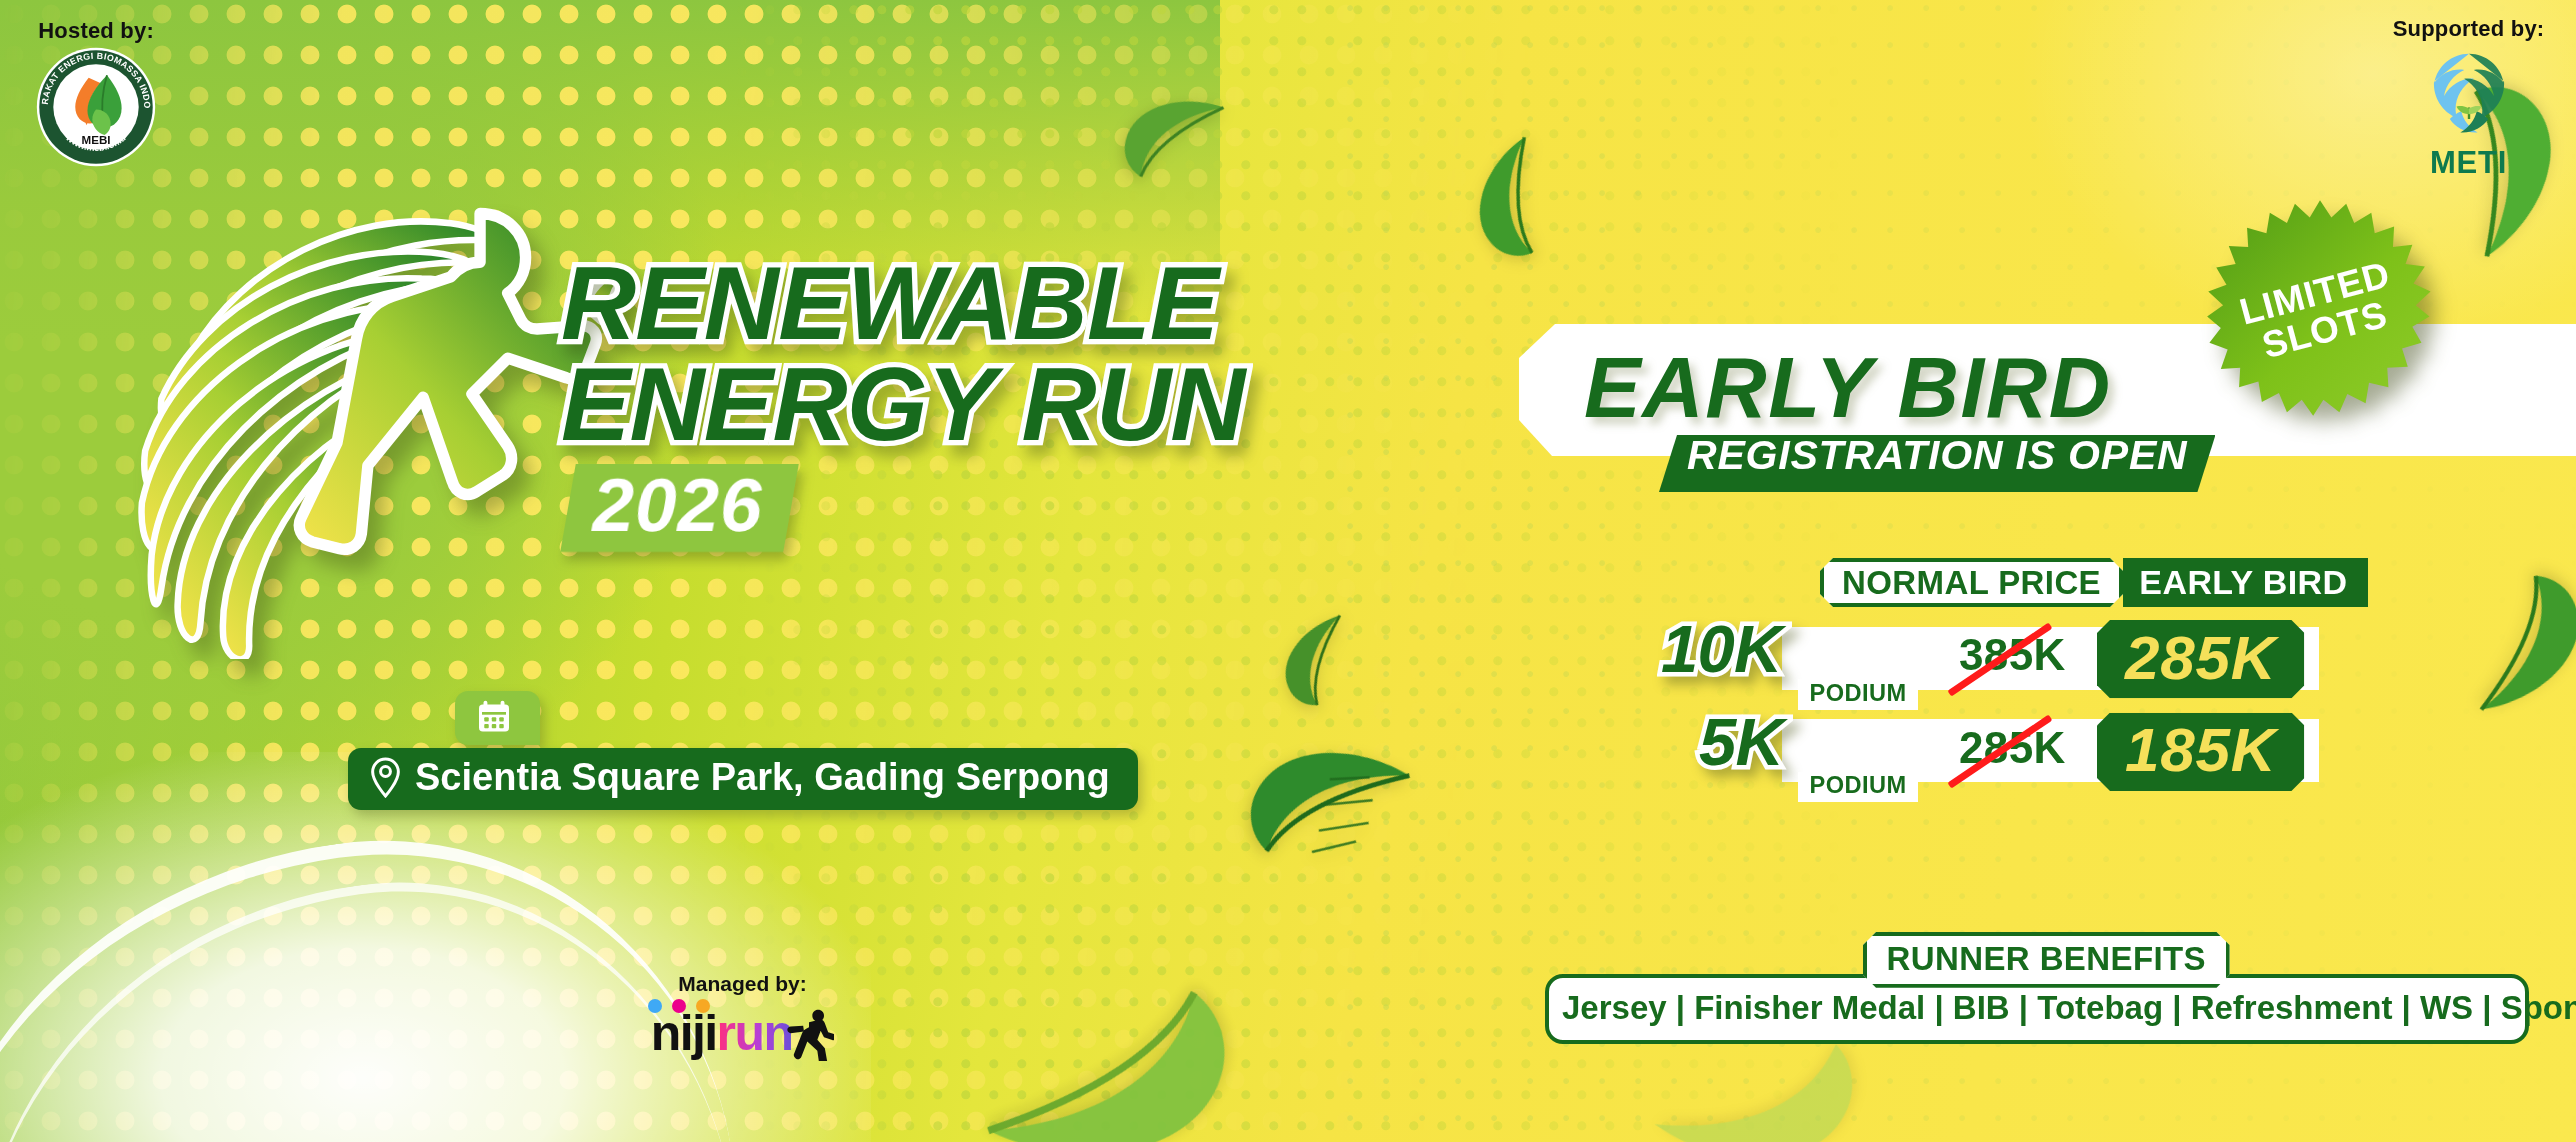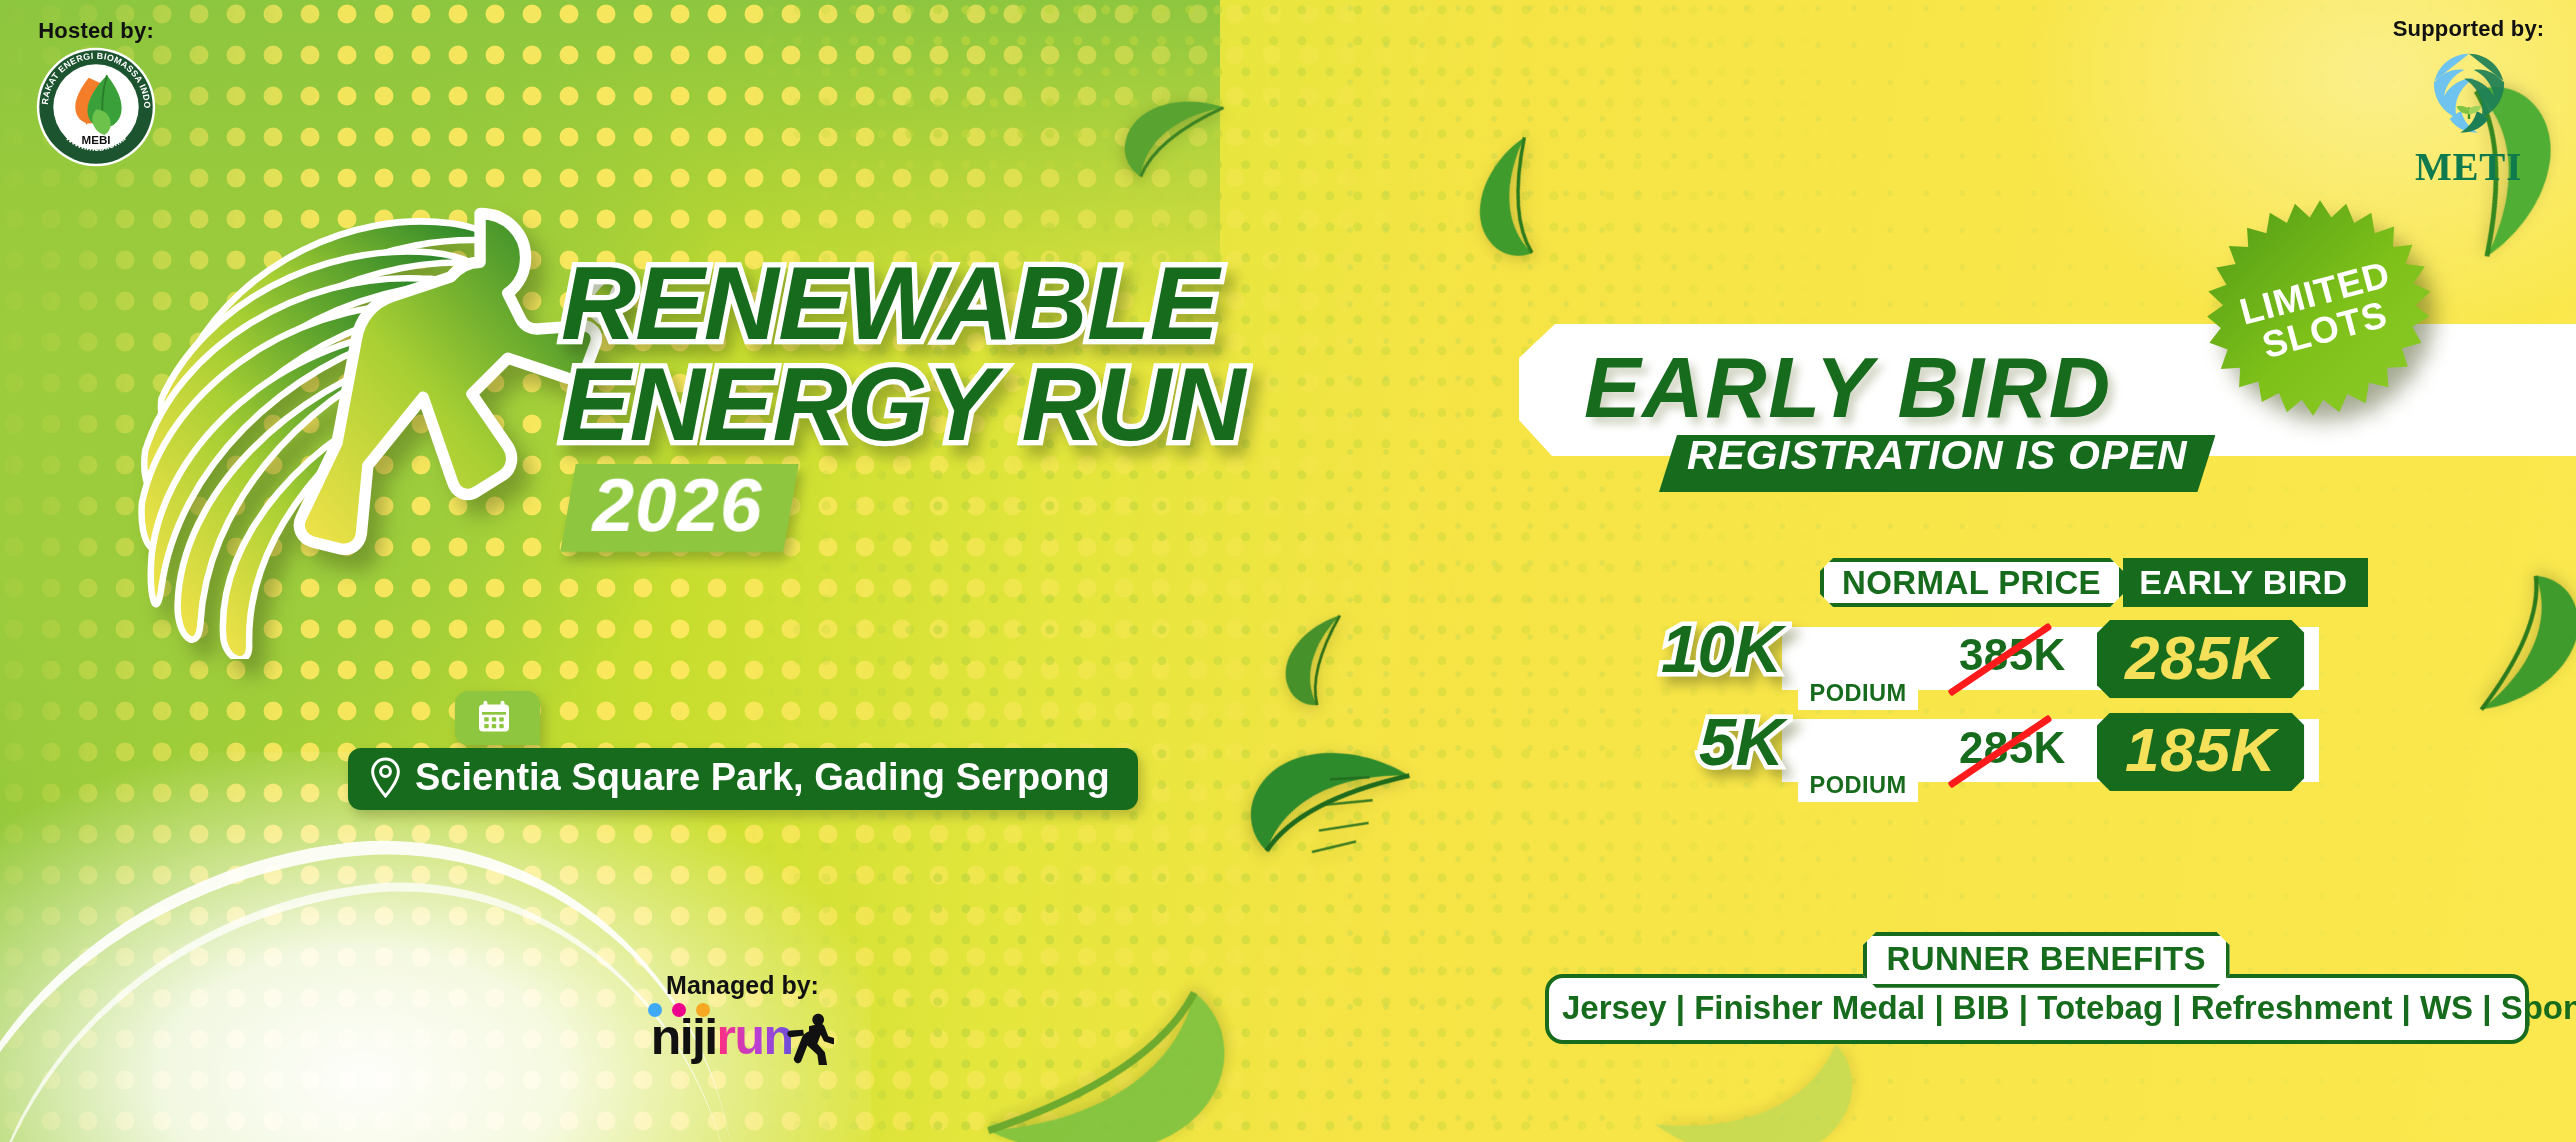--- a/index.html
+++ b/index.html
@@ -71,21 +71,21 @@
   }
 
   
   .leaf{position:absolute;pointer-events:none;filter:drop-shadow(0 4.9px 7.3px rgba(0,0,0,.18));}
 
   
   .corner-block{position:absolute;text-align:center;}
   .corner-label{font-size:22px;font-weight:700;color:#111;letter-spacing:0.2px;line-height:1;}
   .hosted{left:14.6px;top:19.5px;width:163px;}
   .supported{right:18px;top:18px;width:179px;}
-  .meti-name{font-size:39px;font-weight:700;color:#0e7a4e;letter-spacing:0.8px;line-height:1;margin-top:1.6px;font-family:Liberation Serif, serif;}
+  .meti-name{font-size:31px;font-weight:700;color:#0e7a4e;letter-spacing:0.8px;line-height:1;margin-top:1.6px;}
 
   
   .title-wrap{position:absolute;left:561px;top:256px;width:960px;}
   .title-line{
     font-size:104px;line-height:.92;font-weight:800;font-style:italic;
     color:#176b1d;letter-spacing:-0.8px;white-space:nowrap;
     -webkit-text-stroke:10.6px #ffffff;paint-order:stroke fill;
     filter:drop-shadow(8.1px 11.4px 6.5px rgba(60,80,20,.35));
   }
   .title-line.l2{margin-top:4.9px;}
@@ -112,21 +112,21 @@
     border-radius:13px 13px 0 13px;
   }
   .chip-loc{
     left:348px;top:748px;background:#176b1d;
     padding:8.1px 28px 10.6px 21px;font-size:38px;
     border-radius:13px;
   }
 
   
   .managed{position:absolute;left:604px;top:973px;width:277px;text-align:center;}
-  .managed-label{font-size:25px;font-weight:700;color:#111;line-height:1;}
+  .managed-label{font-size:21px;font-weight:700;color:#111;line-height:1;}
   .niji-logo{margin-top:9.8px;display:flex;align-items:flex-end;justify-content:center;gap:0;position:relative;height:54px;}
   .niji-word{font-size:50px;font-weight:800;line-height:1;letter-spacing:-1.6px;}
   .niji-blk{color:#111;}
   .niji-grad{background:linear-gradient(90deg,#ff2e7e 0%,#b83fd6 55%,#6a4fd8 100%);-webkit-background-clip:text;background-clip:text;color:transparent;}
   .niji-dots{position:absolute;left:44px;top:-4.9px;display:flex;gap:9.8px;}
   .niji-dot{width:14px;height:14px;border-radius:50%;}
 
   
   .eb-white{
     position:absolute;left:1519px;top:324px;width:1057px;height:132px;

